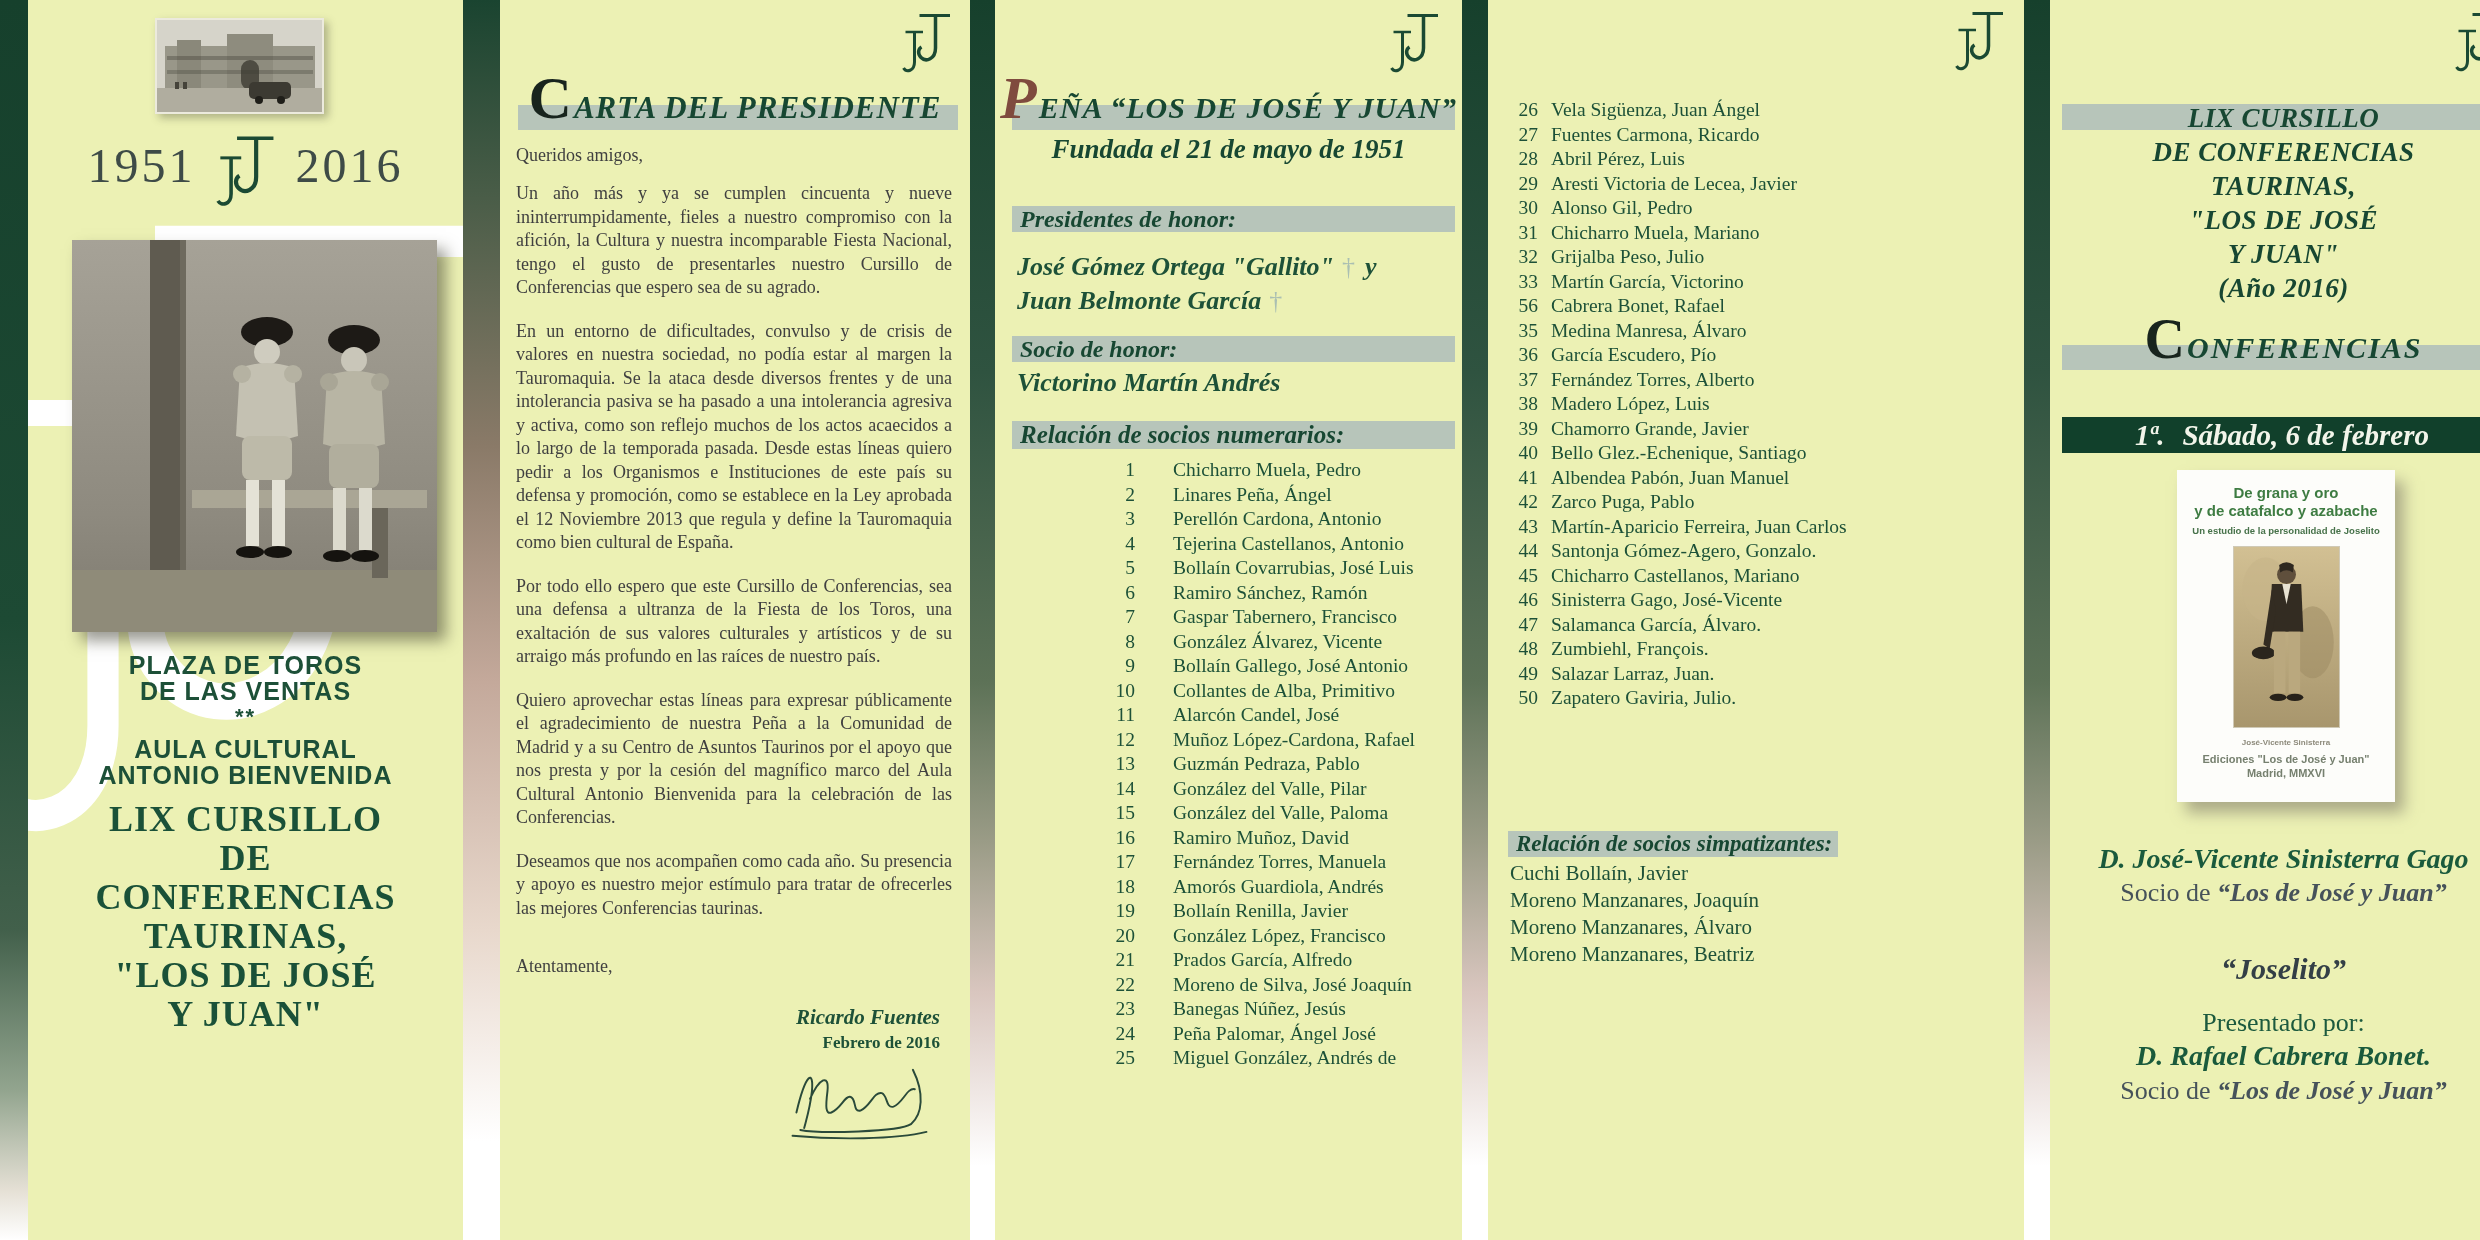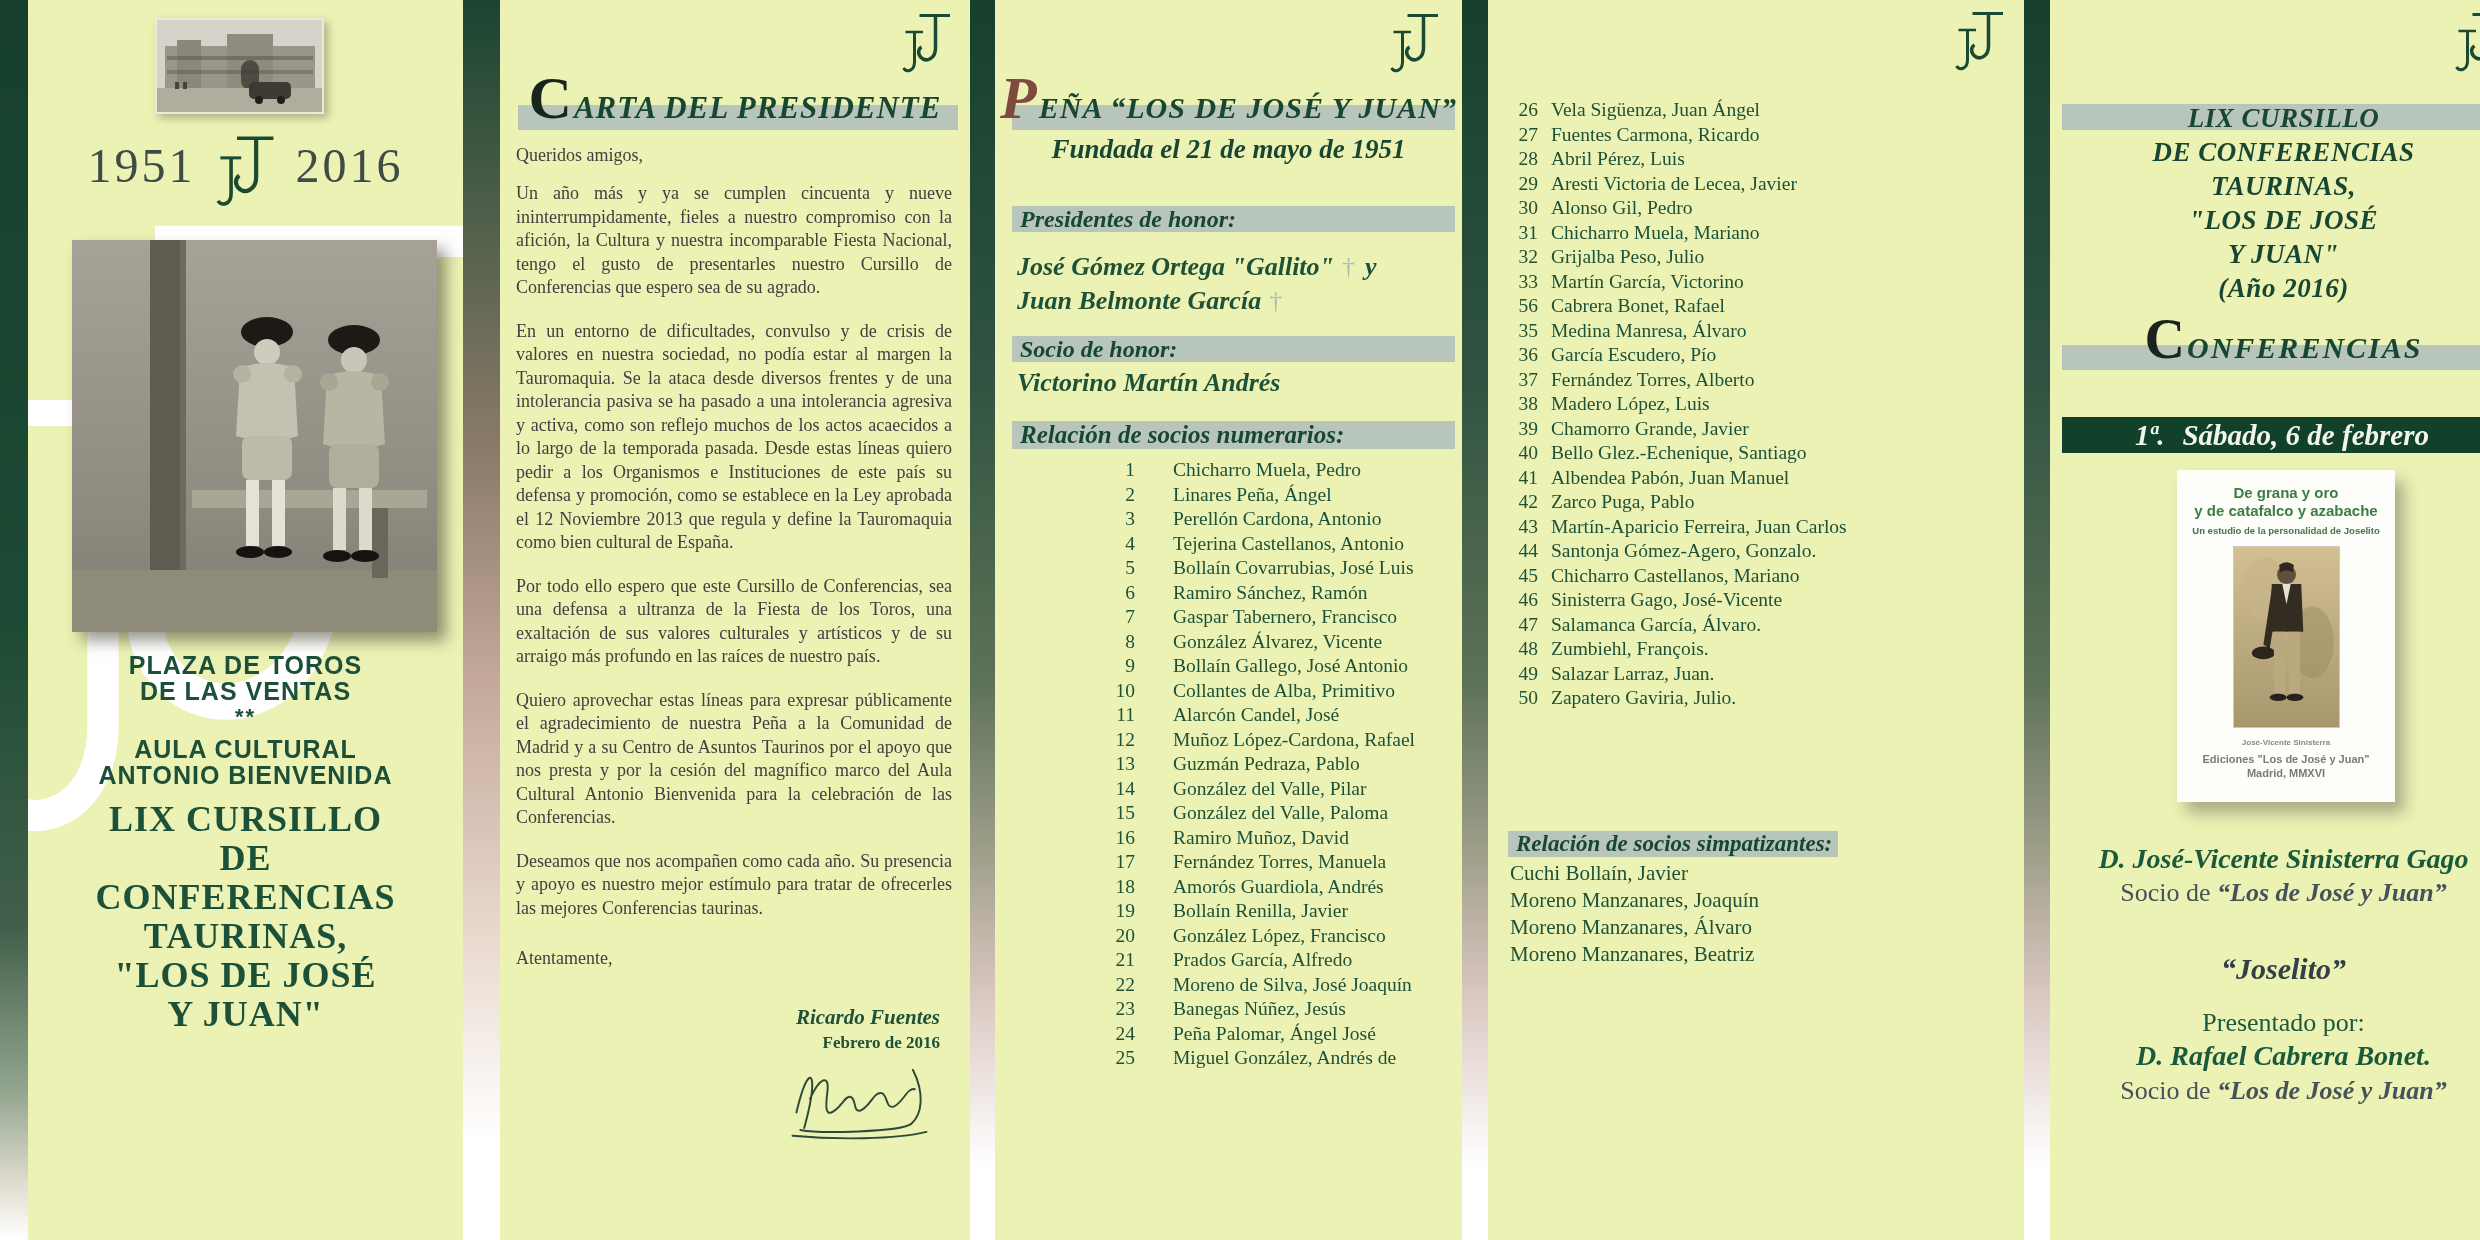--- a/index.html
+++ b/index.html
@@ -38,21 +38,21 @@
   .aula{margin-top:8px;}
   .cover-title{position:absolute;left:0;top:800px;width:100%;text-align:center;z-index:2;}
   .cover-title-line{font-size:36px;line-height:39px;font-weight:bold;color:#1a5138;letter-spacing:1px;}
 
   
   .letter-bar{top:105px;left:18px;right:12px;}
   .letter-head{top:76px;line-height:58px;}
   .letter-body{position:absolute;left:16px;right:18px;top:145px;color:#404040;}
   .salutation{font-size:18px;margin-bottom:16px;}
   .letter-body p{margin:0 0 20px 0;font-size:18px;line-height:23.5px;text-align:justify;}
-  .closing{font-size:18px;margin-top:28px;}
+  .closing{font-size:18px;margin-top:36px;}
   .signer{position:absolute;right:30px;top:1005px;text-align:right;color:#1d5138;}
   .signer-name{font-size:21px;font-weight:bold;font-style:italic;}
   .signer-date{font-size:17px;font-weight:bold;margin-top:3px;}
   .signature{position:absolute;right:28px;top:1052px;color:#2a4a3a;}
 
   
   .pena-bar{top:105px;left:17px;right:7px;}
   .pena-head{top:76px;line-height:58px;}
   .pena-head .initial{color:#7f4b3e;font-style:italic;}
   .pena-head .rest{font-size:30px;}

